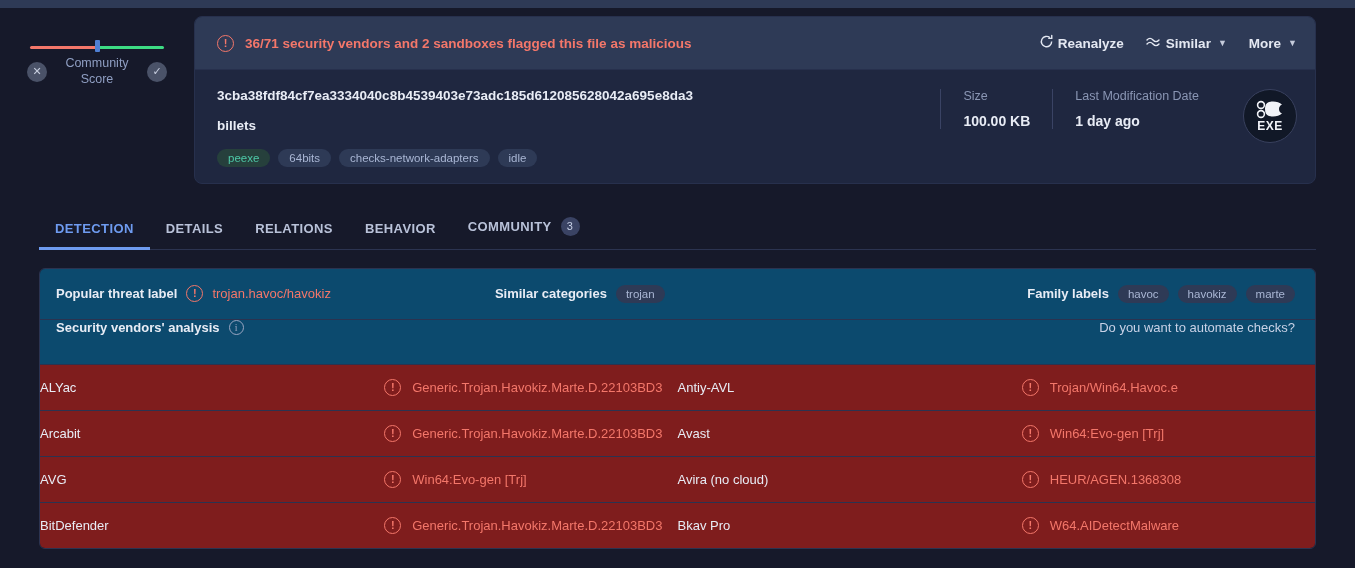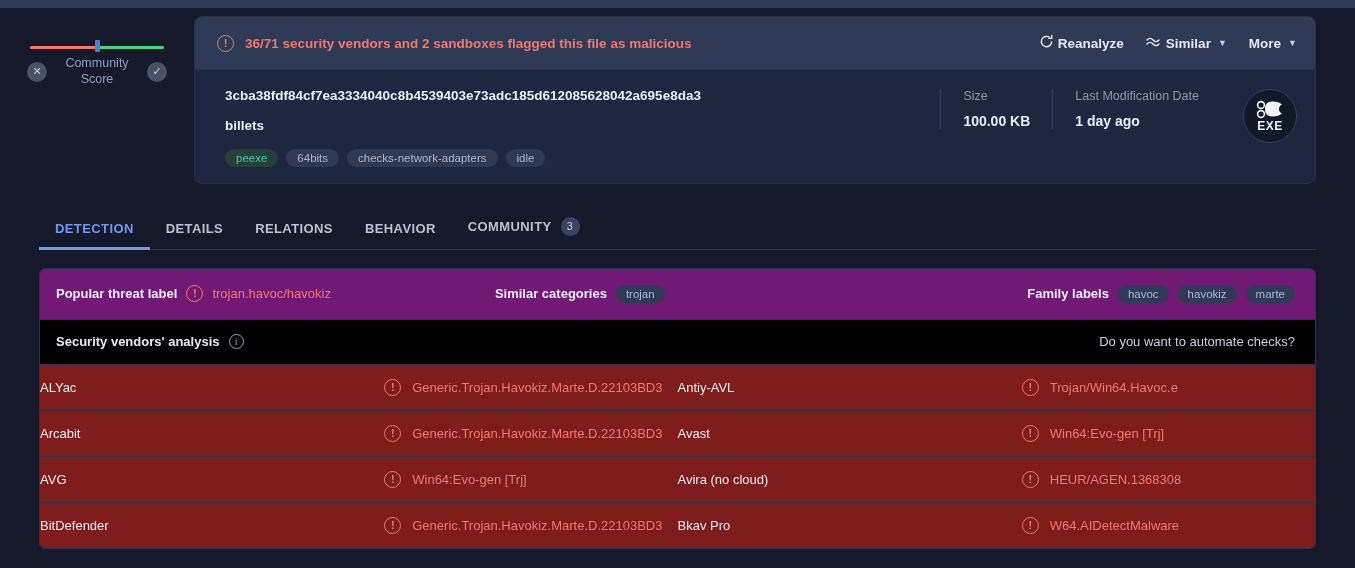--- a/index.html
+++ b/index.html
@@ -75,21 +75,21 @@
   .alert-text { color: #f4776a; font-size: 13.5px; font-weight: bold; }
   .alert-actions { margin-left: auto; display: flex; align-items: center; gap: 22px; }
   .act-btn {
     display: flex; align-items: center; gap: 4px;
     color: #e4e8f2; font-size: 13.5px; font-weight: bold; cursor: pointer;
   }
   .act-icon { color: #e4e8f2; font-size: 14px; display: inline-block; }
   .caret { font-size: 9px; color: #c5cbdb; margin-left: 3px; }
 
   .card-body { display: flex; padding: 17px 18px 16px 22px; }
-  .file-main { flex: 1; min-width: 0; margin-left: 8px; }
+  .file-main { flex: 1; min-width: 0; }
   .file-hash {
     color: #e8ecf5; font-size: 13.5px; font-weight: bold;
     word-break: break-all; line-height: 1.3;
   }
   .file-name { color: #e8ecf5; font-size: 13.5px; font-weight: bold; margin-top: 13px; }
   .tags { display: flex; gap: 8px; margin-top: 16px; flex-wrap: wrap; }
   .tag {
     padding: 3px 11px; border-radius: 11px;
     background: #2e3a56; color: #a9b6d4; font-size: 11.5px; cursor: pointer;
   }
@@ -126,35 +126,35 @@
   }
   .tab-badge {
     background: #3a4364; color: #c7d0e6; border-radius: 50%;
     width: 19px; height: 19px; font-size: 11px; font-weight: normal;
     display: flex; align-items: center; justify-content: center;
   }
 
   
   .panel { margin: 18px 39px 0 39px; border: 1px solid #2b3350; border-radius: 6px; overflow: hidden; }
   .threat-bar {
-    background: #701a75; display: flex; align-items: center;
+    background: #0c4a6e; display: flex; align-items: center;
     height: 50px; padding: 0 20px 0 16px;
   }
   .tb-seg { display: flex; align-items: center; gap: 9px; }
   .tb-label { color: #e8ecf5; font-size: 13px; font-weight: bold; white-space: nowrap; }
   .tb-value { color: #f4776a; font-size: 13px; }
   .pill {
     background: #2e3a56; color: #a9b6d4; font-size: 11.5px;
     padding: 3px 10px; border-radius: 11px;
   }
   .seg-cat { margin-left: 164px; }
   .seg-fam { margin-left: auto; }
 
   .analysis-bar {
-    background: #000000; display: flex; align-items: center;
+    background: #0c4a6e; display: flex; align-items: flex-start;
     height: 45px; padding: 0 20px 0 16px; border-top: 1px solid #2b3350;
   }
   .an-title { color: #e8ecf5; font-size: 13px; font-weight: bold; }
   .info-icon {
     width: 15px; height: 15px; border-radius: 50%; border: 1.3px solid #9aa6c2;
     color: #9aa6c2; font-size: 10px; line-height: 13px; text-align: center;
     margin-left: 9px; font-family: "Liberation Serif", serif;
   }
   .automate { margin-left: auto; color: #c8d1e6; font-size: 13px; cursor: pointer; }
 

